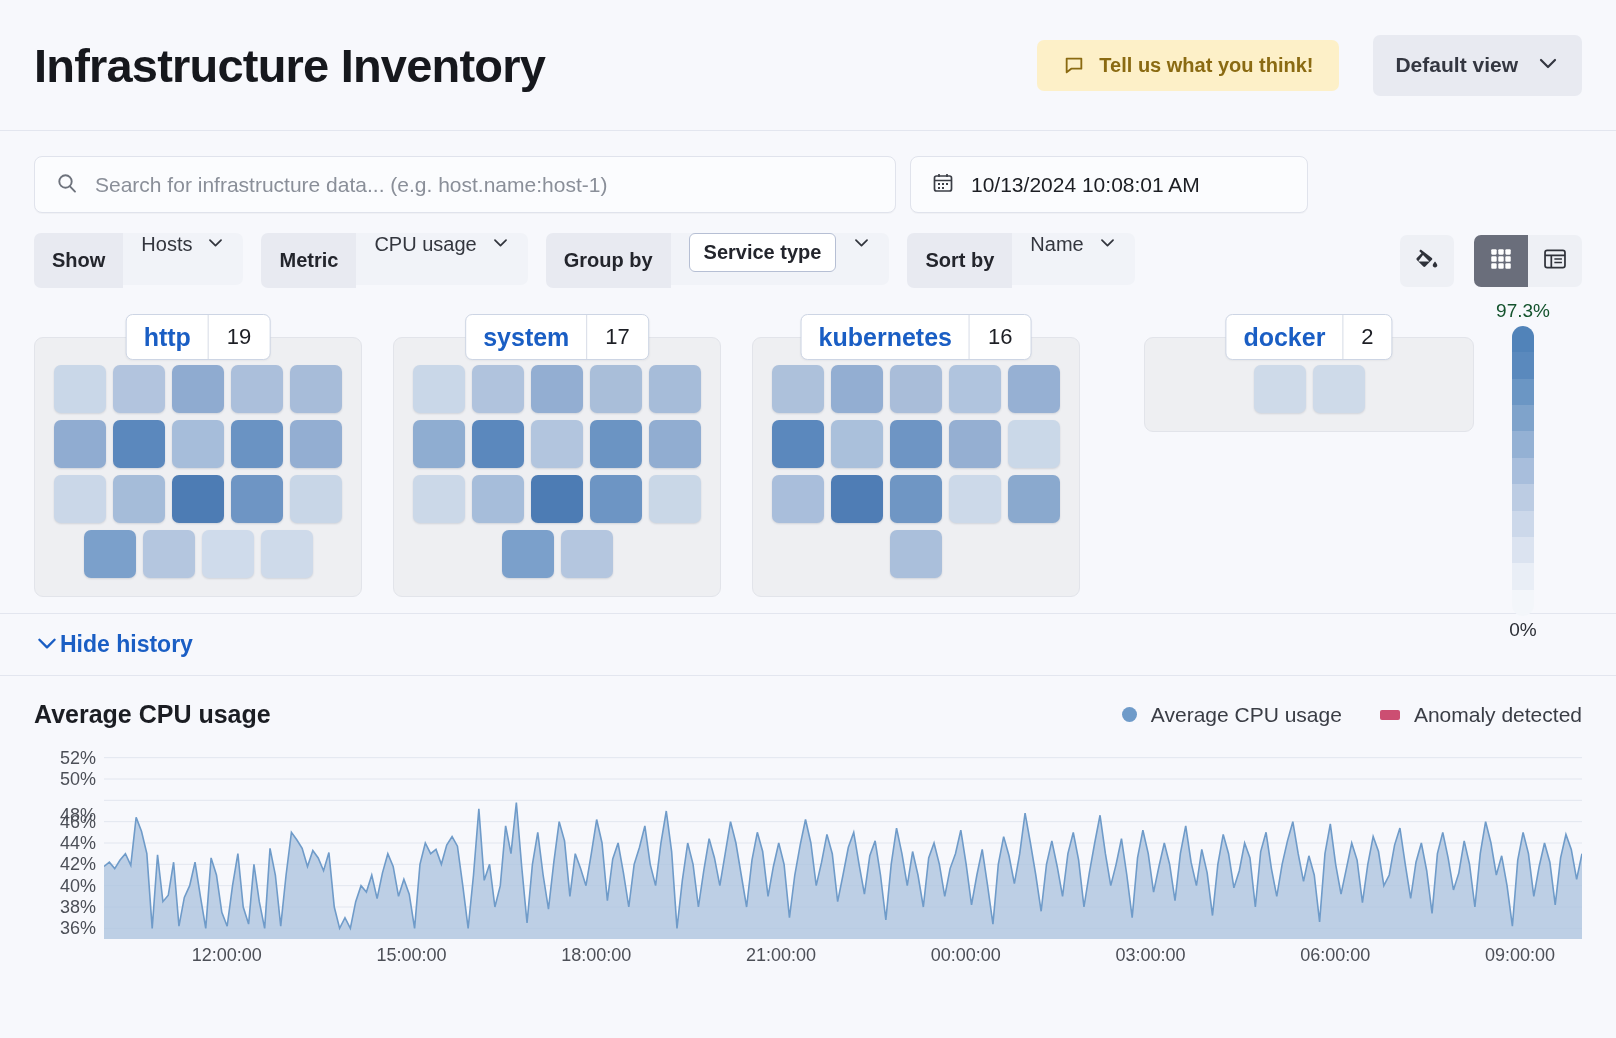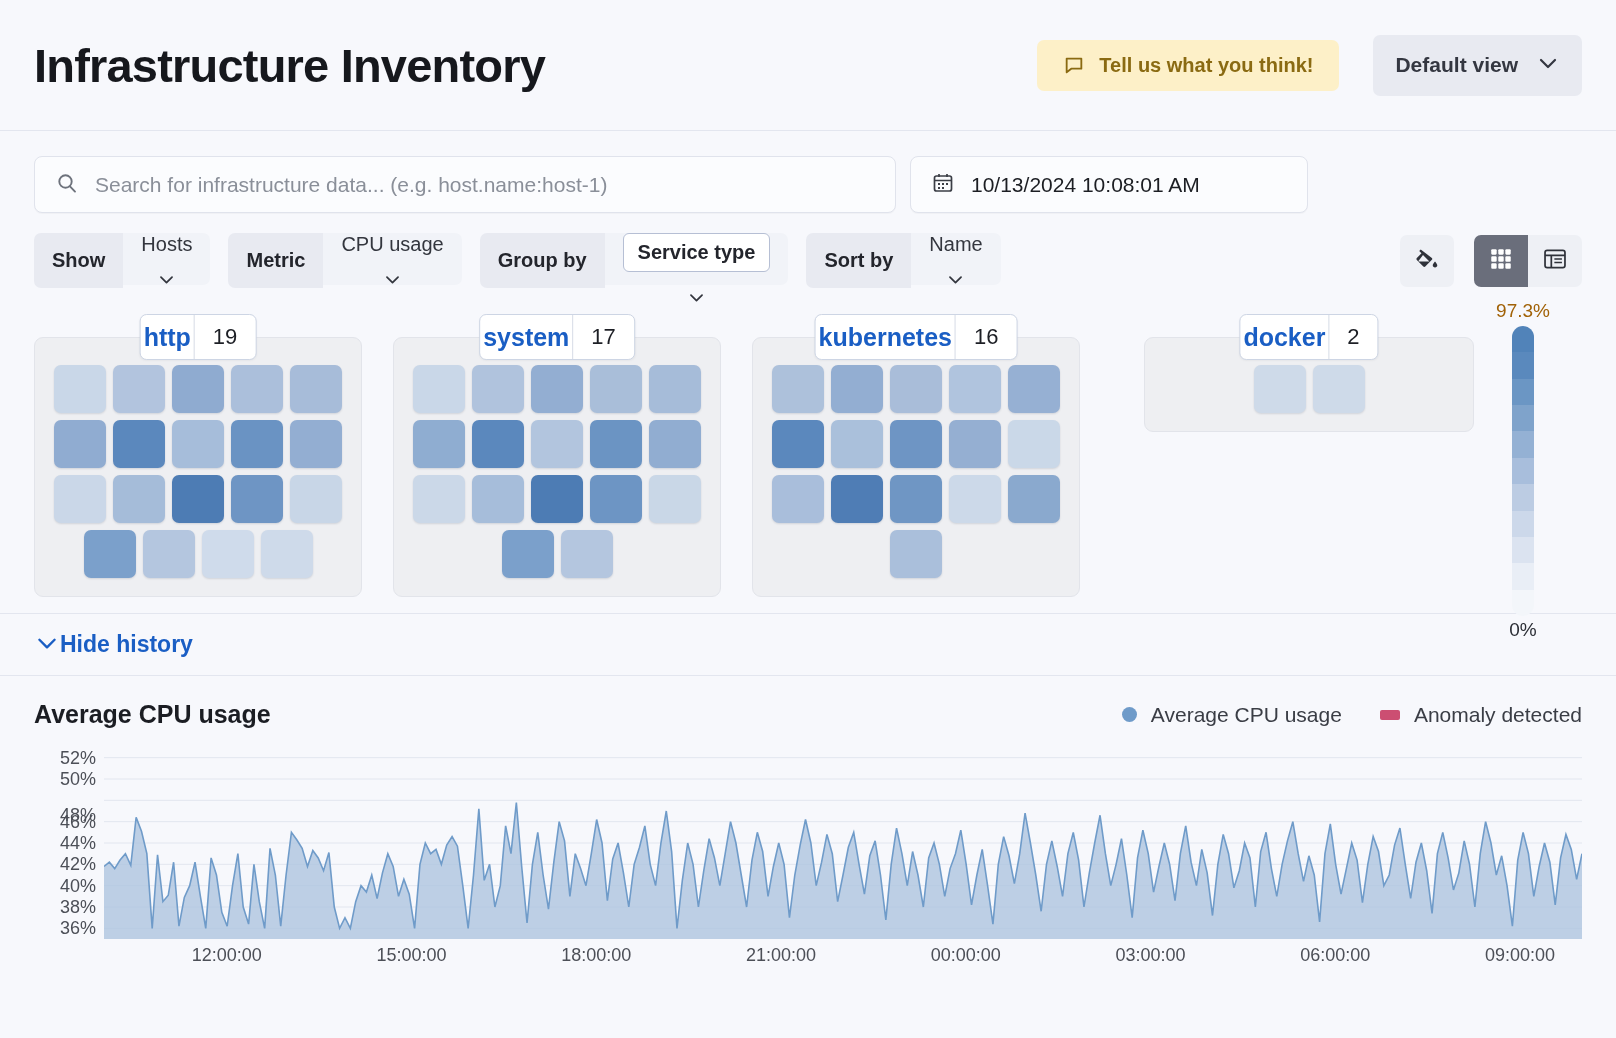--- a/index.html
+++ b/index.html
@@ -79,23 +79,23 @@
   .ctrl-label {
     background: #e8eaf1; color: #23252c;
     font-size: 20px; font-weight: 700;
     display: flex; align-items: center;
     padding: 0 18px; height: 55px;
     border-radius: 7px 0 0 7px;
   }
   .ctrl-value {
     background: #f1f3f8; color: #33363e;
     font-size: 20px;
-    display: flex; align-items: center; gap: 14px;
+    display: flex; align-items: flex-start; gap: 14px;
     padding: 0 18px; height: 52px;
-    border-radius: 0 7px 7px 0; cursor: pointer; flex-direction: column;
+    border-radius: 0 7px 7px 0; cursor: pointer;
   }
   .ctrl-value.boxed-wrap { gap: 16px; }
   .boxed {
     border: 1px solid #b6bfd4; background: #fff;
     border-radius: 6px; padding: 7px 14px;
     font-size: 20px; font-weight: 700; color: #23252c;
   }
   .ctrl-right { margin-left: auto; display: flex; align-items: center; gap: 20px; }
   .icon-btn {
     width: 54px; height: 52px; background: #eef0f5;
@@ -120,21 +120,21 @@
   .group { position: relative; }
   .group-pill {
     position: absolute; top: 0; left: 50%; transform: translateX(-50%);
     background: #fff; border: 1px solid #cdd5e4; border-radius: 7px;
     display: flex; align-items: center; height: 46px;
     z-index: 3; box-shadow: 0 1px 2px rgba(0,0,0,0.04);
     white-space: nowrap;
   }
   .group-name {
     color: #1a5ec4; font-size: 25px; font-weight: 700;
-    padding: 0 3px;
+    padding: 0 17px;
   }
   .group-count {
     color: #1d1f25; font-size: 22px;
     padding: 0 18px;
     border-left: 1px solid #d6dbe6; align-self: stretch;
     display: flex; align-items: center;
   }
   .group-body {
     margin-top: 23px;
     background: #eeeff2; border: 1px solid #e2e4ea; border-radius: 9px;
@@ -142,21 +142,21 @@
   }
   .tile-grid { display: flex; flex-wrap: wrap; gap: 7px; justify-content: center; }
   .tile {
     width: 52px; height: 48px; border-radius: 7px;
     box-shadow: 0 1px 2px rgba(35,50,80,0.14);
   }
   .legend-bar {
     position: absolute; right: 58px; top: 12px;
     width: 70px; text-align: center;
   }
-  .legend-top { font-size: 19px; color: #a16207; margin-bottom: 4px; }
+  .legend-top { font-size: 19px; color: #14532d; margin-bottom: 4px; }
   .legend-grad {
     width: 22px; height: 290px; margin: 0 auto;
     border-radius: 11px; overflow: hidden;
     display: flex; flex-direction: column;
   }
   .legend-grad span { flex: 1; display: block; }
   .legend-bot { font-size: 19px; color: #2b2e35; margin-top: 3px; }
 
   
   .history-toggle {

